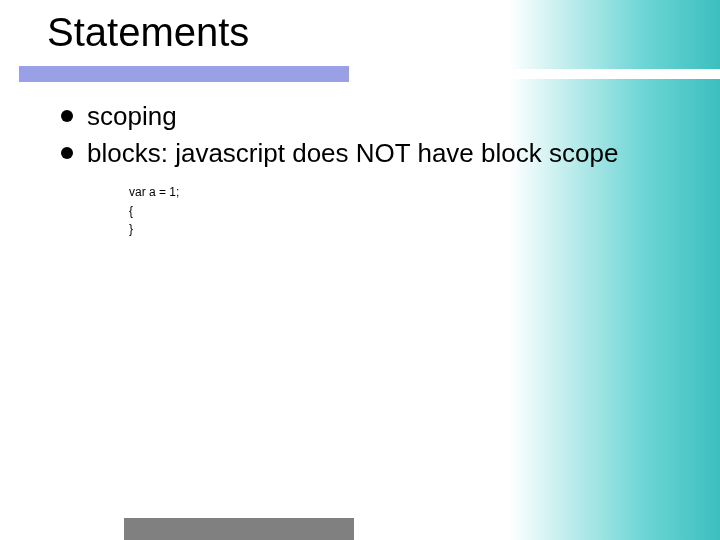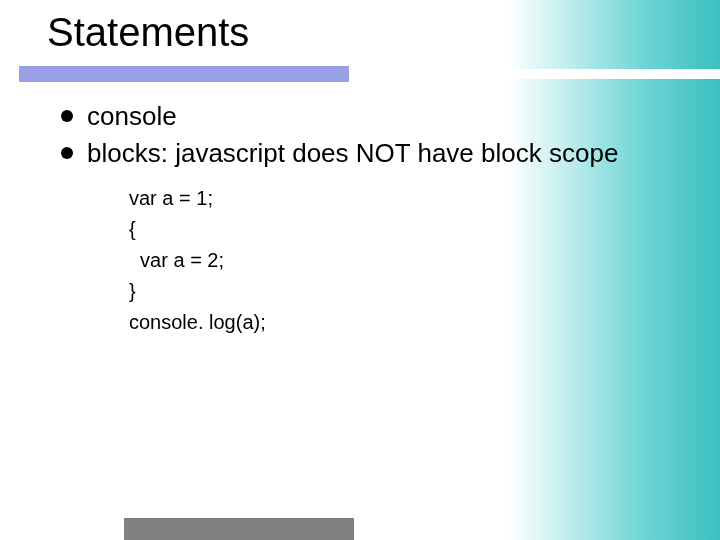--- a/index.html
+++ b/index.html
@@ -91,21 +91,21 @@
     height: 12px;
     background: #000;
     border-radius: 50%;
   }
   .emph {
     font-weight: normal;
   }
   .code-block {
     margin: 14px 0 0 70px;
     font-family: Arial, Helvetica, sans-serif;
-    font-size: 20px;
+    font-size: 12px;
     line-height: 1.55;
     color: #000;
   }
   .code-line {
     white-space: pre;
   }
   .bottom-bar {
     position: absolute;
     left: 105px;
     bottom: 0;
@@ -125,30 +125,28 @@
   <div class="title">Statements</div>
 
   <div class="divider-bar">
     <div class="divider-base"></div>
     <div class="divider-accent"></div>
   </div>
 
   <div class="content">
     <ul class="bullets">
       <li>
-        <span>console</span>
+        <span>scoping</span>
       </li>
       <li>
         <span>blocks: javascript does </span><span class="emph">NOT</span><span> have block scope</span>
       </li>
     </ul>
 
     <div class="code-block">
       <div class="code-line">var a = 1;</div>
       <div class="code-line">{</div>
-      <div class="code-line">  var a = 2;</div>
       <div class="code-line">}</div>
-      <div class="code-line">console. log(a);</div>
     </div>
   </div>
 
   <div class="bottom-bar"></div>
 </div>
 
 </body></html>

